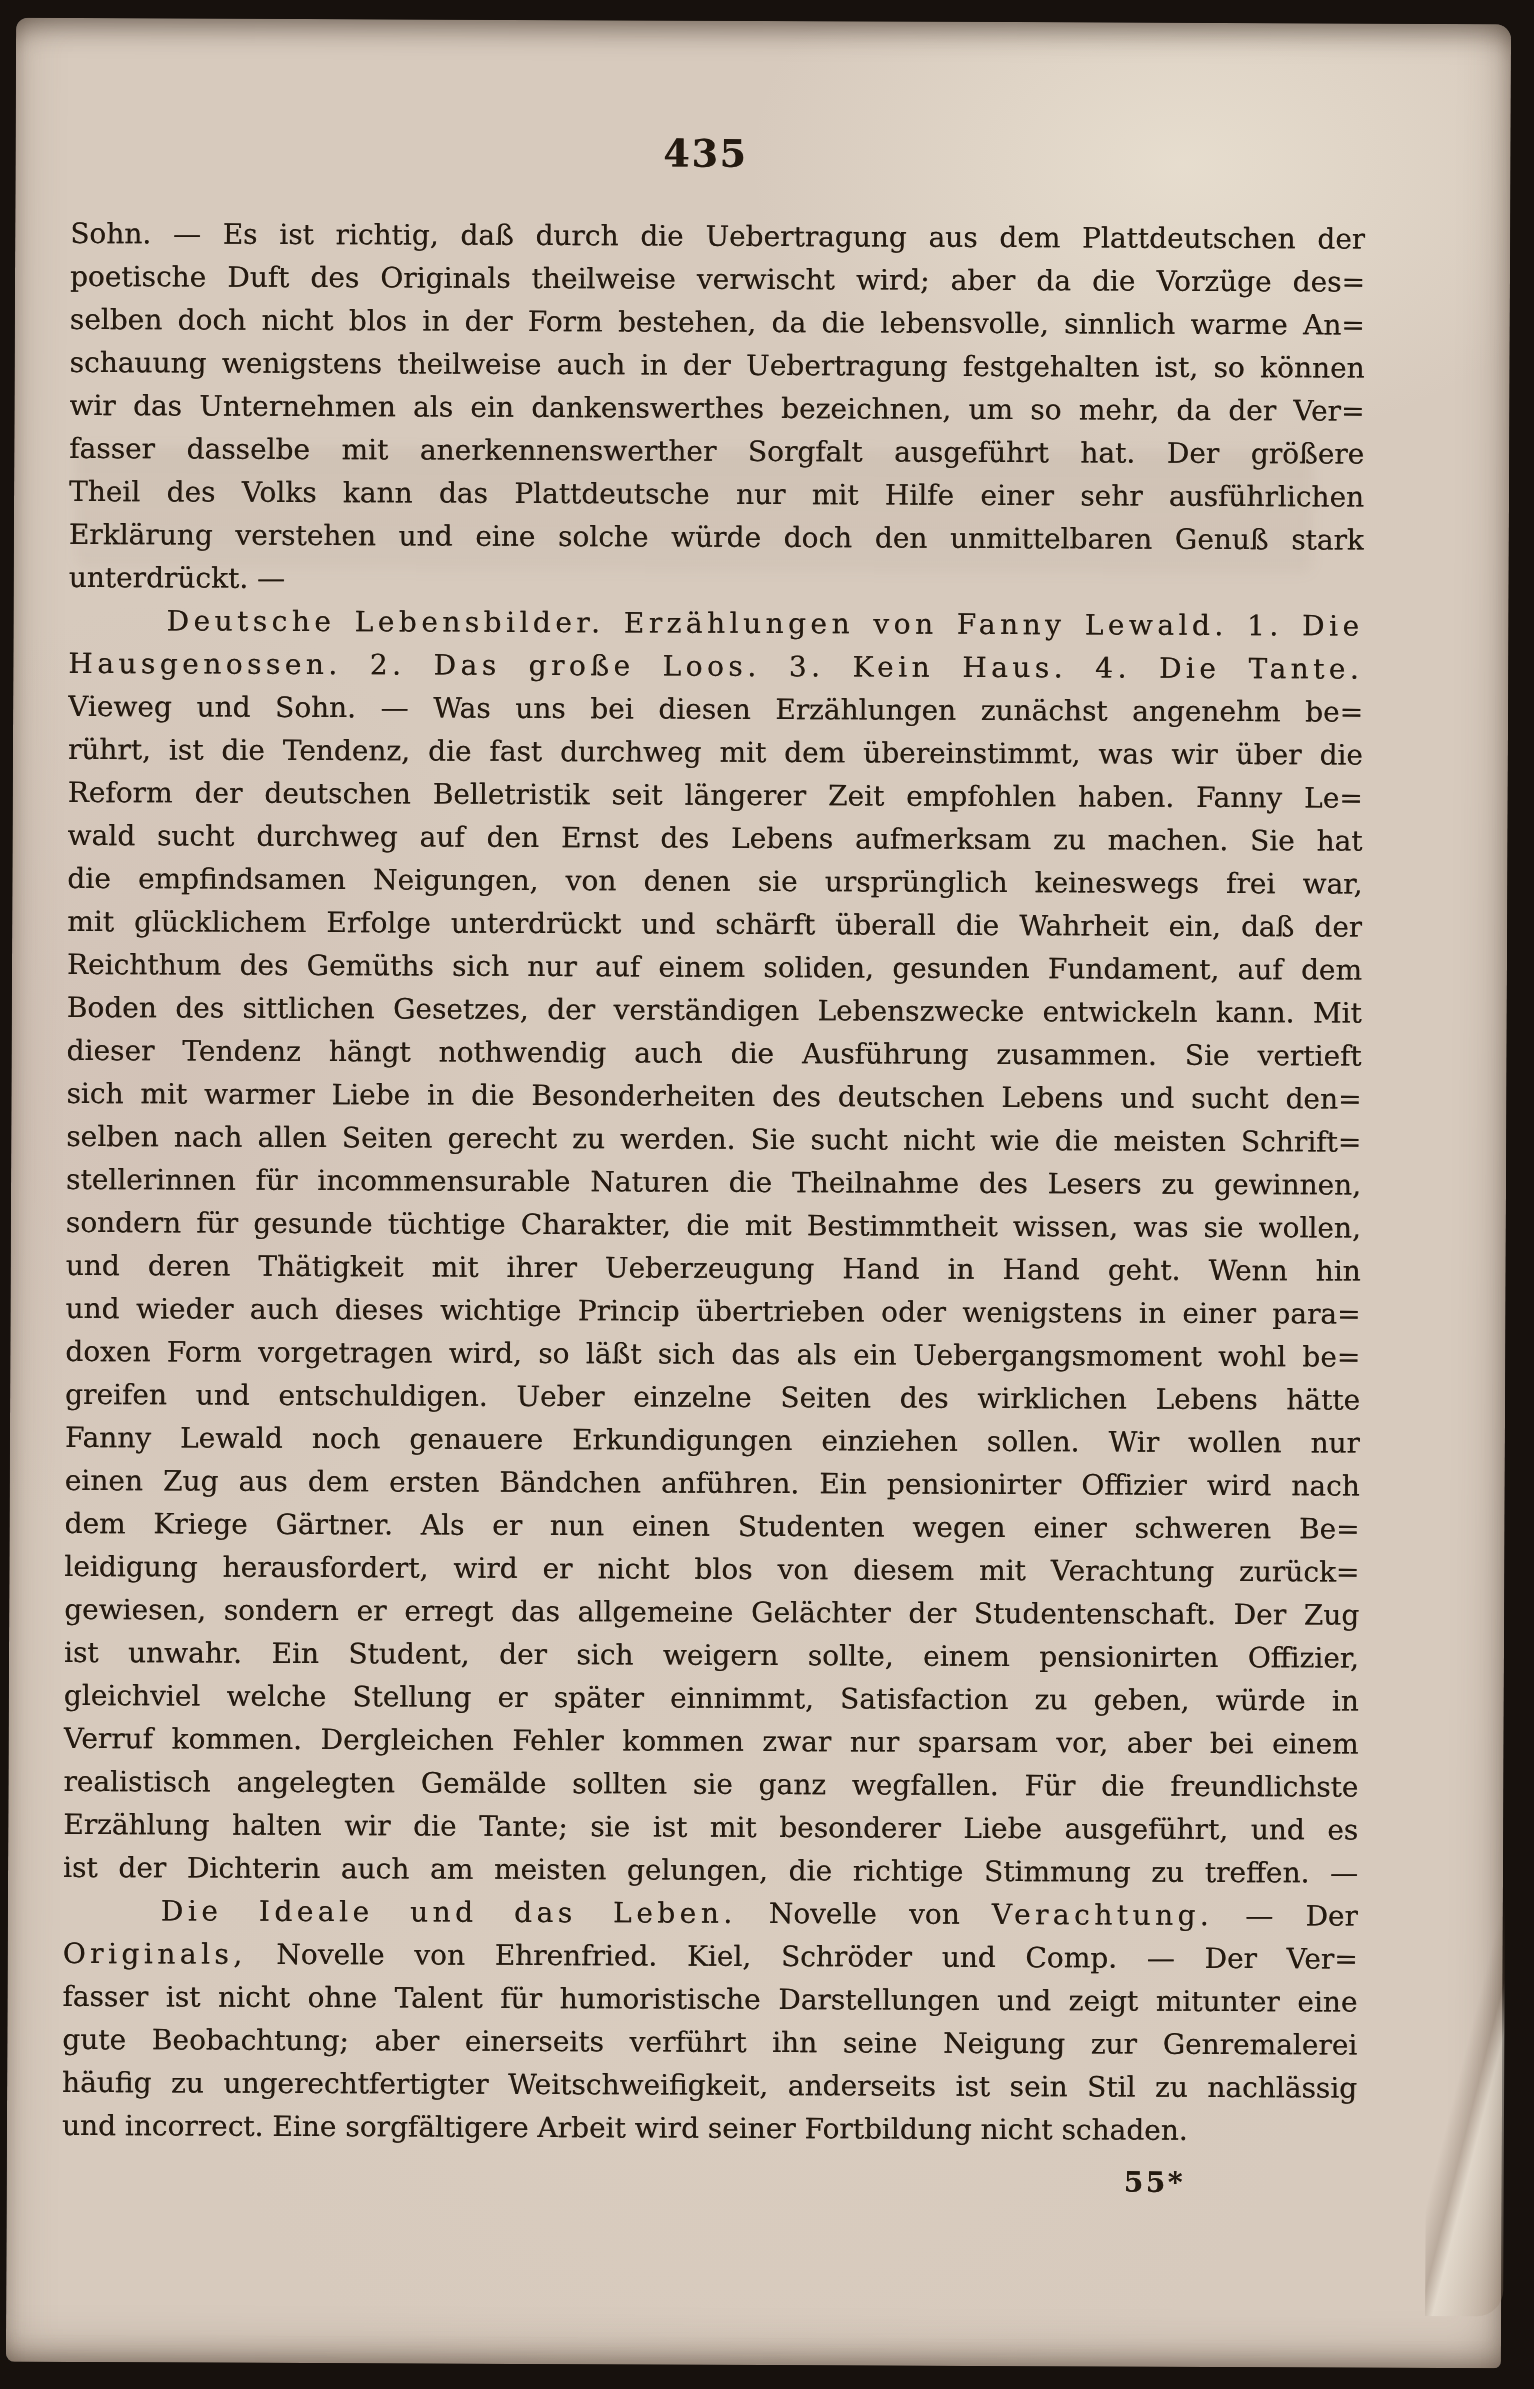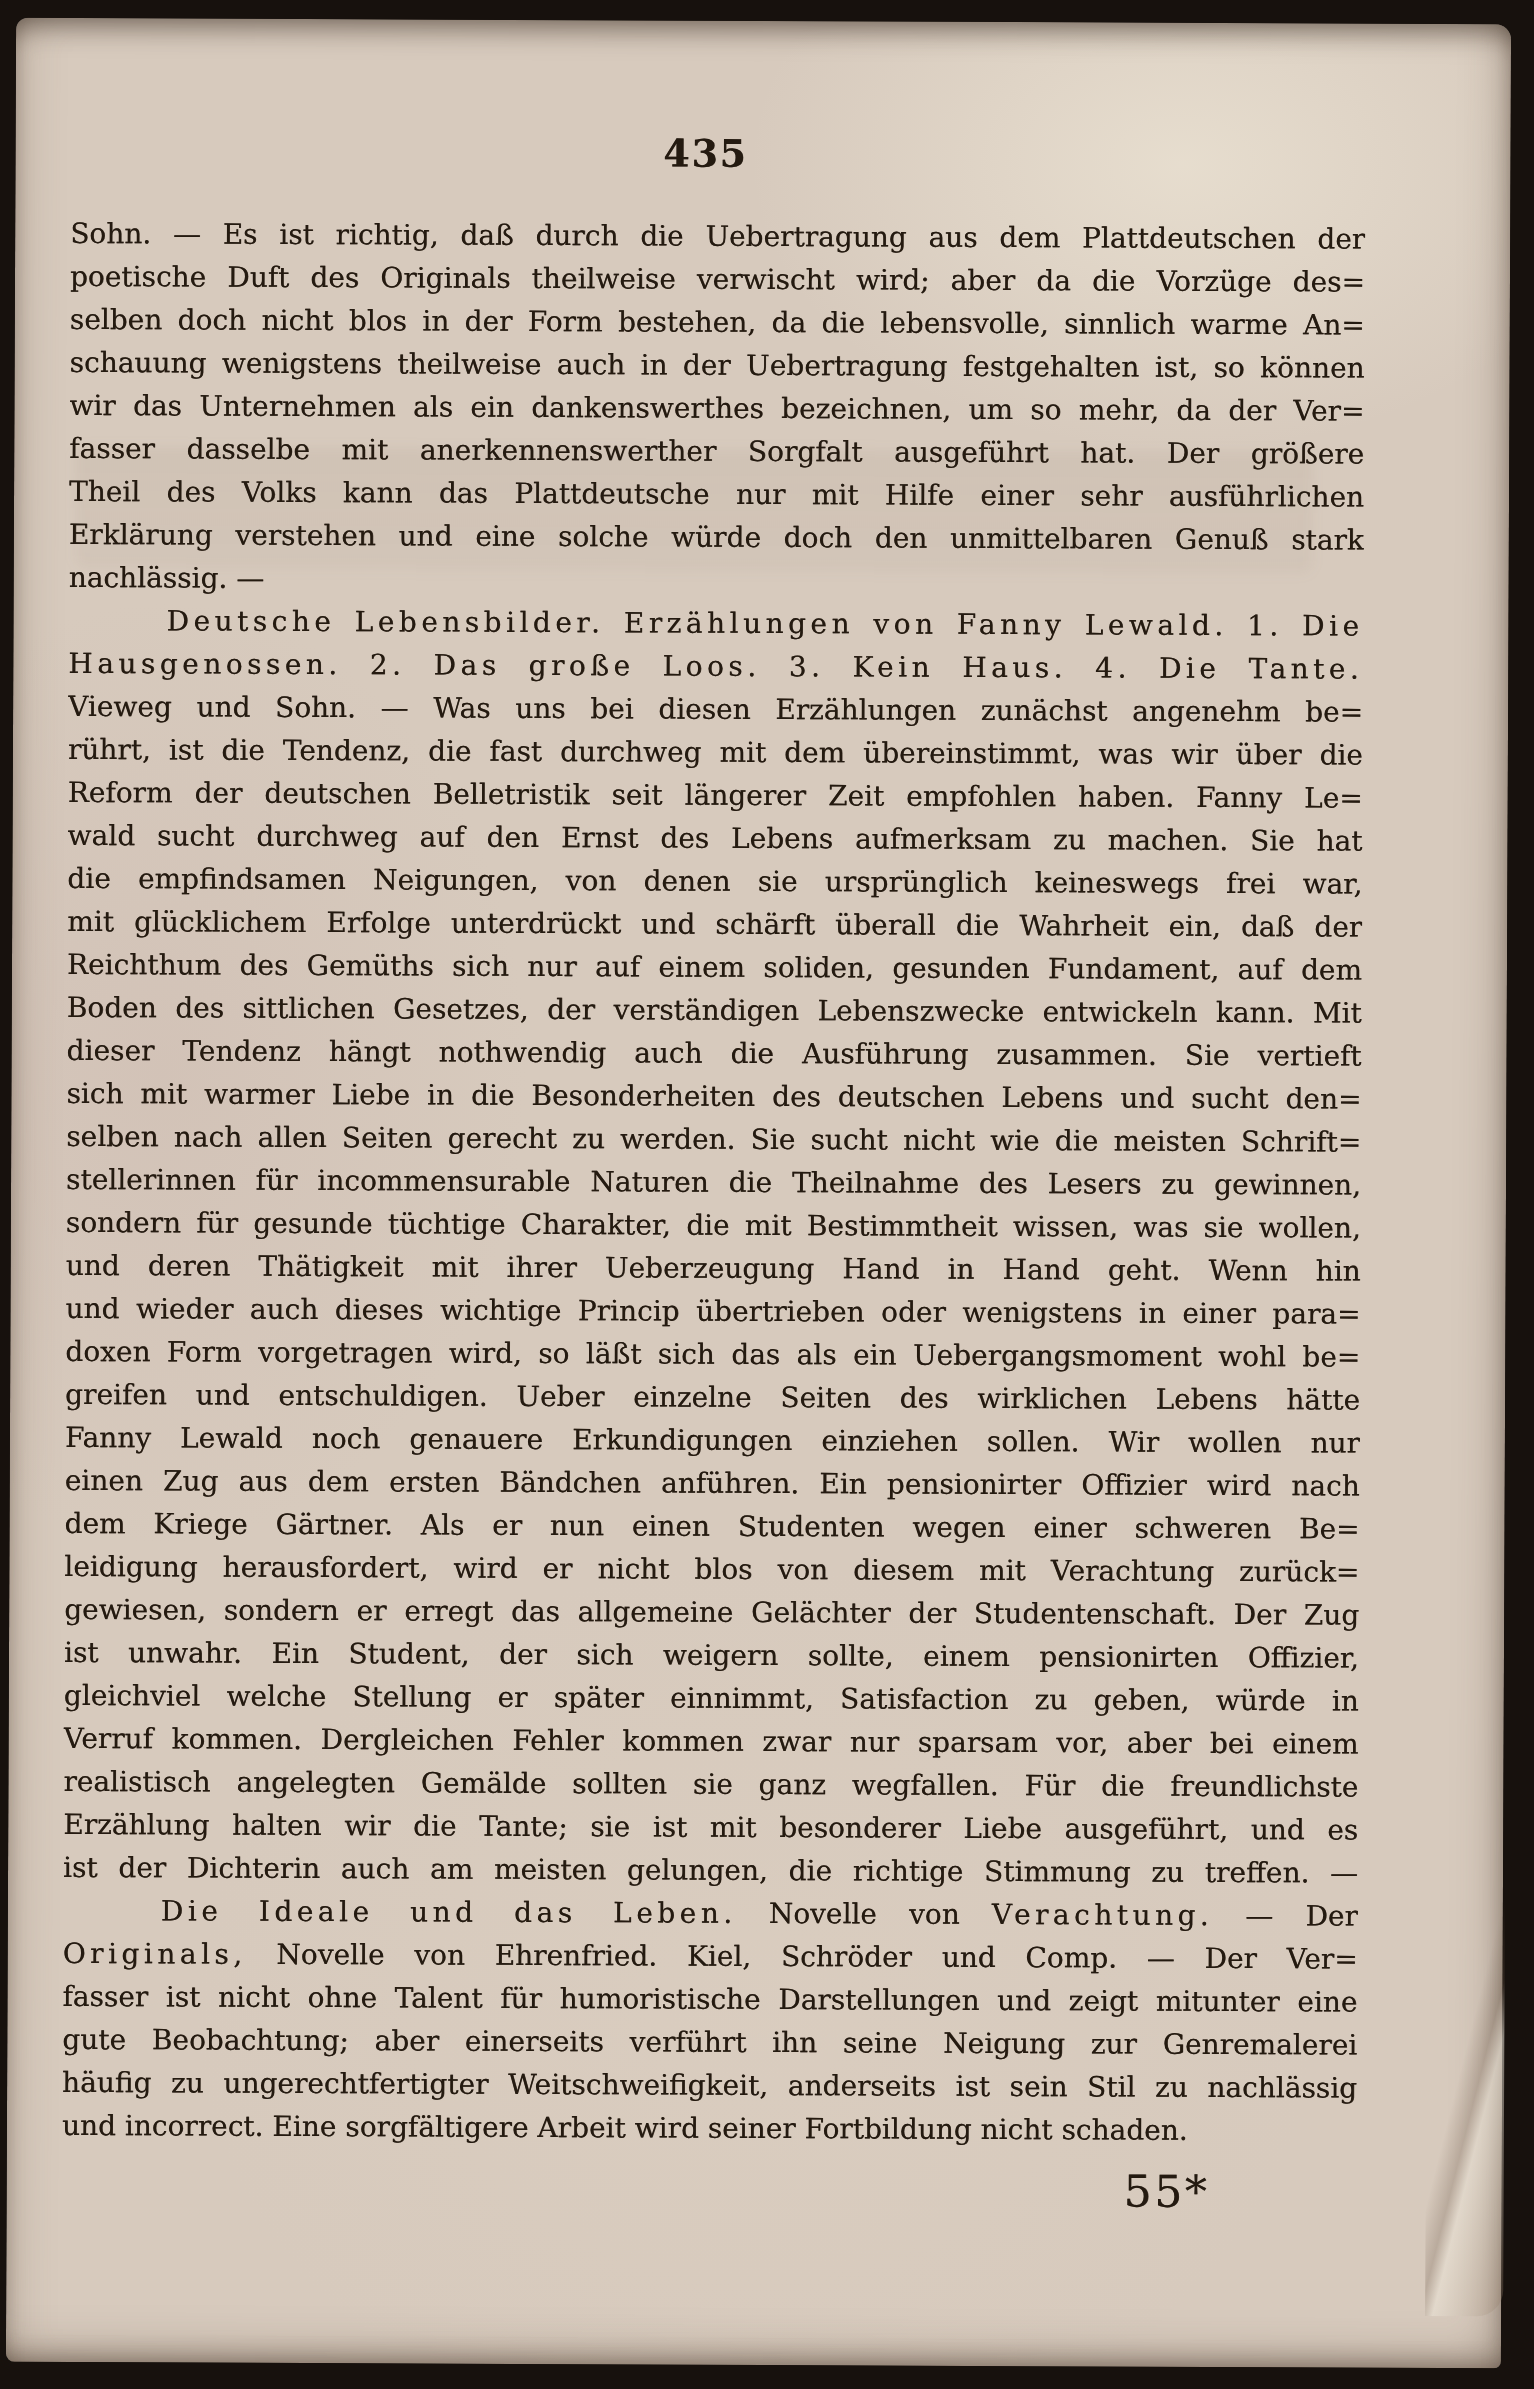--- a/index.html
+++ b/index.html
@@ -37,21 +37,21 @@
   }
   .line{
     height:43px;overflow:hidden;
     text-align:justify;text-align-last:justify;
   }
   .line.last{text-align-last:left;}
   .line.indent{text-indent:98px;}
   .sp{letter-spacing:0.16em;}
   .signature{
     position:absolute;left:1117px;top:2143px;
-    font-size:44px;font-weight:normal;letter-spacing:2.6px;
+    font-size:28px;font-weight:bold;letter-spacing:2.6px;
     color:var(--ink,#241a10);
     text-shadow:0.3px 0 0 rgba(36,26,16,.7);
   }
   .ghost{
     position:absolute;left:61px;top:429px;width:1238px;height:122px;
     background:linear-gradient(rgba(122,104,88,.08), rgba(122,104,88,.05));
     filter:blur(6.1px);border-radius:10.5px;pointer-events:none;
   }
   .corner-fold{
     position:absolute;right:-1.7px;bottom:52px;width:78px;height:453px;
@@ -67,21 +67,21 @@
   <div class="page-number">435</div>
   <div class="text-block" id="text-block">
       <div class="line"><span>Sohn. — Es ist richtig, daß durch die Uebertragung aus dem Plattdeutschen der</span></div>
       <div class="line"><span>poetische Duft des Originals theilweise verwischt wird; aber da die Vorzüge des=</span></div>
       <div class="line"><span>selben doch nicht blos in der Form bestehen, da die lebensvolle, sinnlich warme An=</span></div>
       <div class="line"><span>schauung wenigstens theilweise auch in der Uebertragung festgehalten ist, so können</span></div>
       <div class="line"><span>wir das Unternehmen als ein dankenswerthes bezeichnen, um so mehr, da der Ver=</span></div>
       <div class="line"><span>fasser dasselbe mit anerkennenswerther Sorgfalt ausgeführt hat. Der größere</span></div>
       <div class="line"><span>Theil des Volks kann das Plattdeutsche nur mit Hilfe einer sehr ausführlichen</span></div>
       <div class="line"><span>Erklärung verstehen und eine solche würde doch den unmittelbaren Genuß stark</span></div>
-      <div class="line last"><span>nachlässig. —</span></div>
+      <div class="line last"><span>unterdrückt. —</span></div>
       <div class="line indent"><span class="sp">Deutsche Lebensbilder. Erzählungen von Fanny Lewald. 1. Die</span></div>
       <div class="line"><span class="sp">Hausgenossen. 2. Das große Loos. 3. Kein Haus. 4. Die Tante.</span><span> Braunschweig,</span></div>
       <div class="line"><span>Vieweg und Sohn. — Was uns bei diesen Erzählungen zunächst angenehm be=</span></div>
       <div class="line"><span>rührt, ist die Tendenz, die fast durchweg mit dem übereinstimmt, was wir über die</span></div>
       <div class="line"><span>Reform der deutschen Belletristik seit längerer Zeit empfohlen haben. Fanny Le=</span></div>
       <div class="line"><span>wald sucht durchweg auf den Ernst des Lebens aufmerksam zu machen. Sie hat</span></div>
       <div class="line"><span>die empfindsamen Neigungen, von denen sie ursprünglich keineswegs frei war,</span></div>
       <div class="line"><span>mit glücklichem Erfolge unterdrückt und schärft überall die Wahrheit ein, daß der</span></div>
       <div class="line"><span>Reichthum des Gemüths sich nur auf einem soliden, gesunden Fundament, auf dem</span></div>
       <div class="line"><span>Boden des sittlichen Gesetzes, der verständigen Lebenszwecke entwickeln kann. Mit</span></div>

